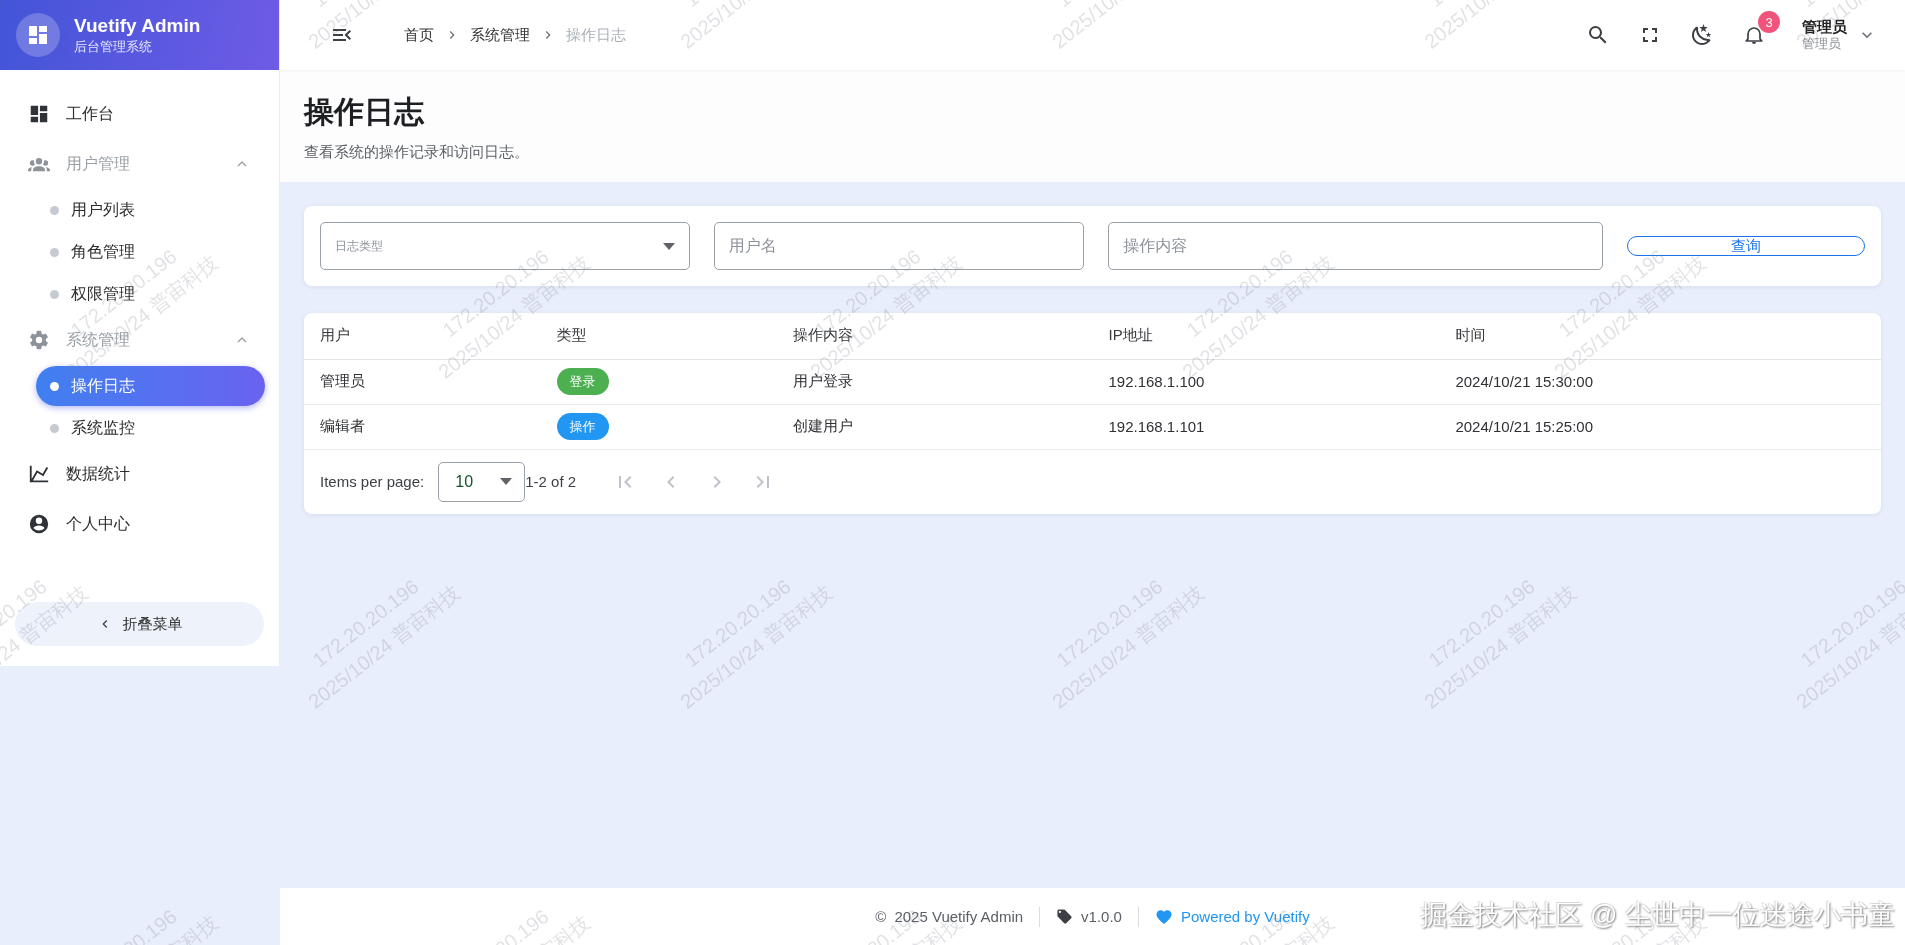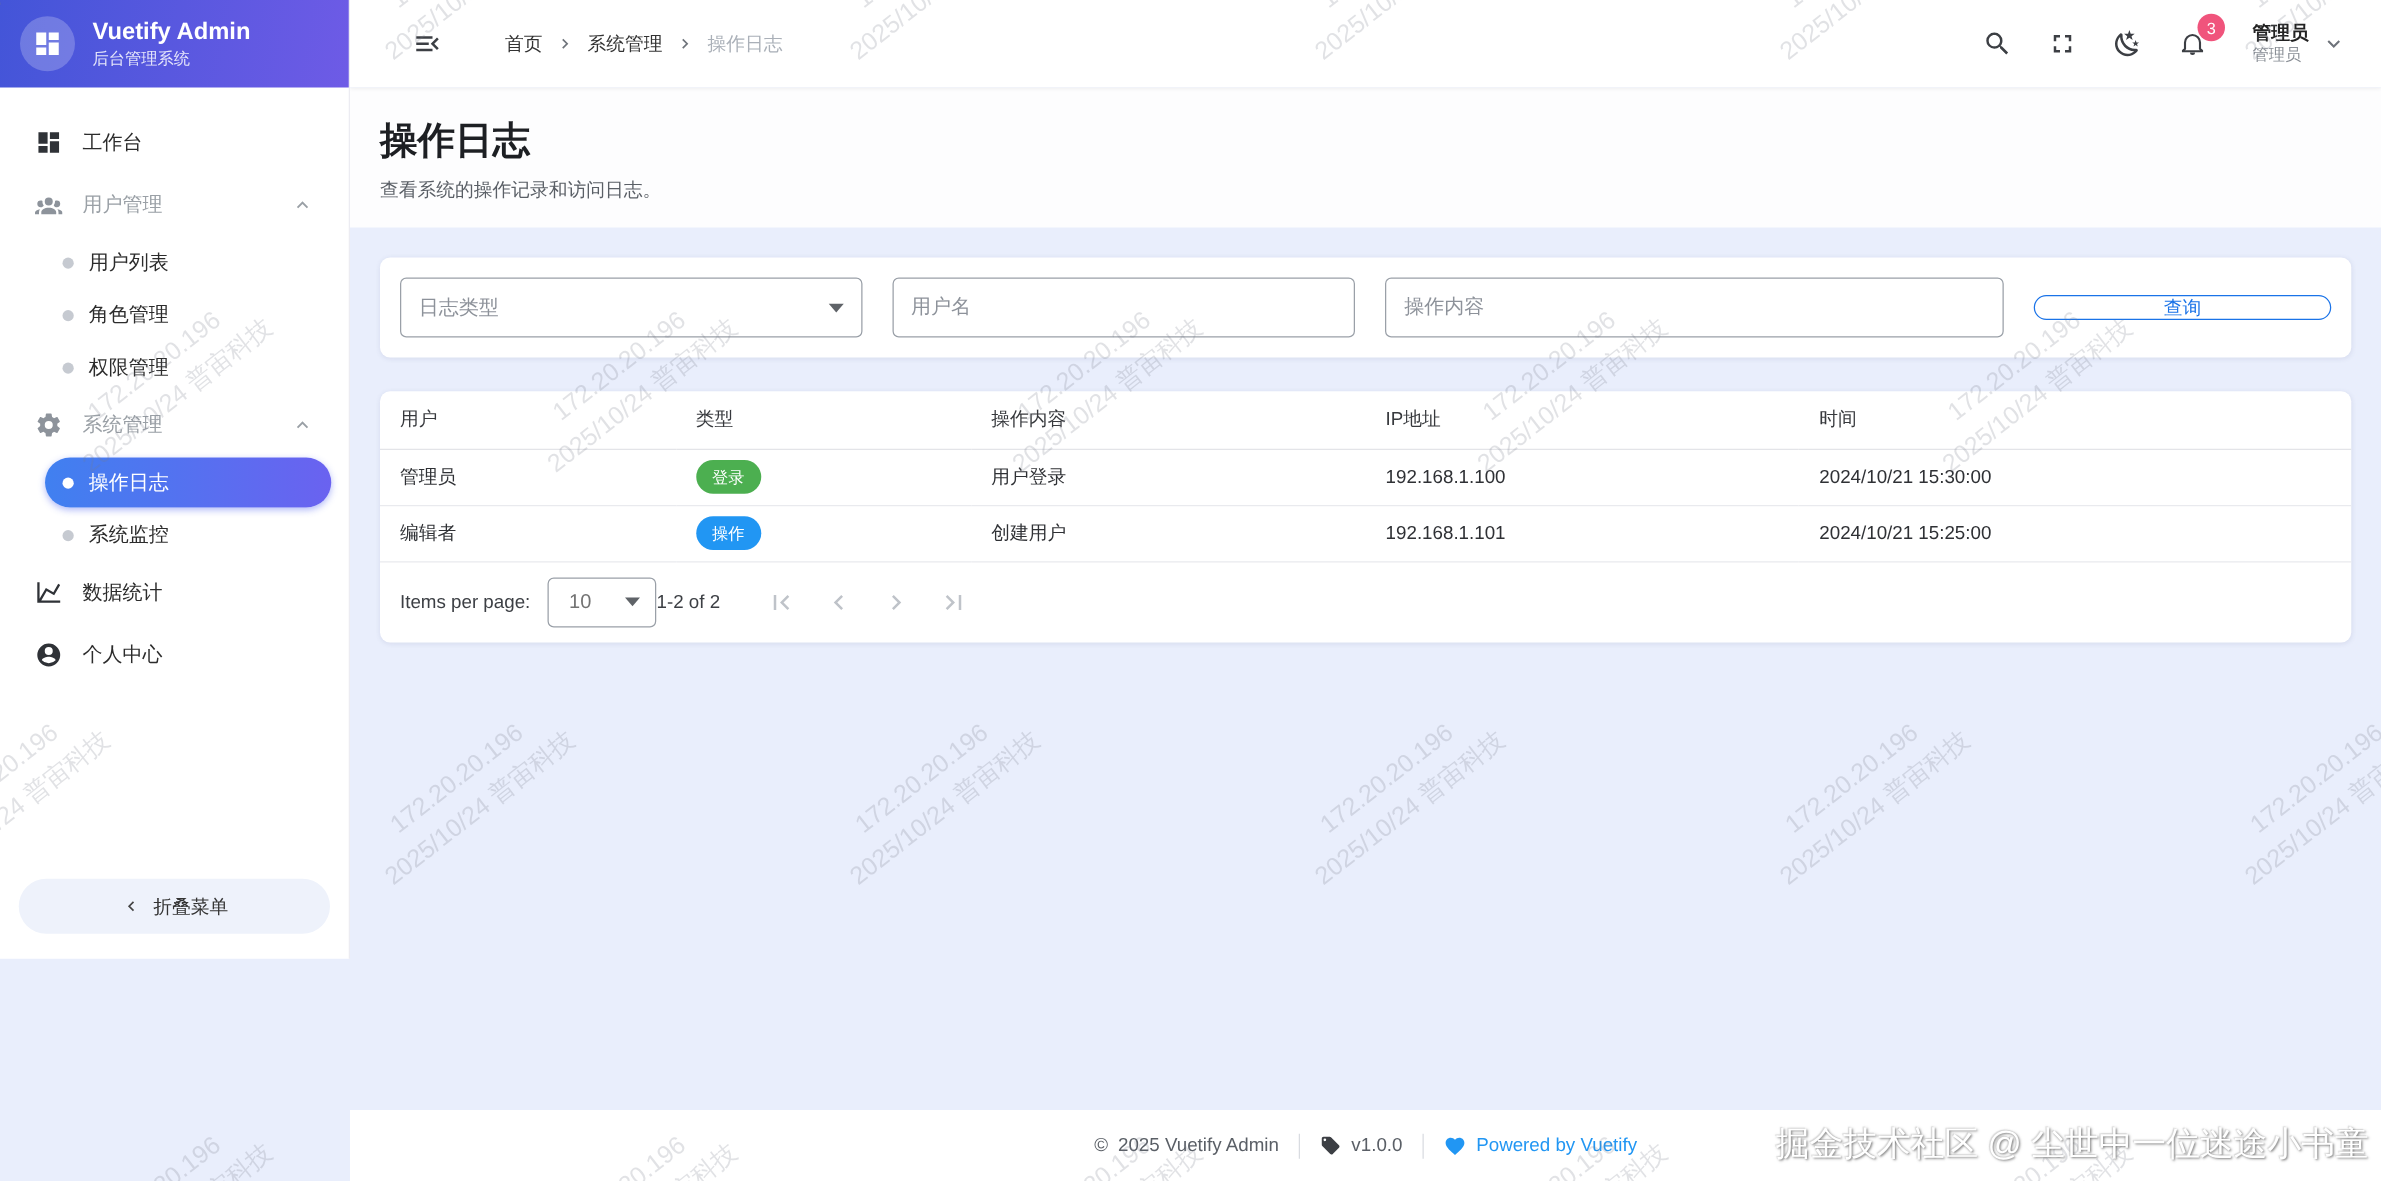--- a/index.html
+++ b/index.html
@@ -4,21 +4,21 @@
 <style>
   * { margin:0; padding:0; box-sizing:border-box; }
   html,body { width:1905px; height:945px; overflow:hidden; }
   body {
     font-family:"Liberation Sans","DejaVu Sans",sans-serif;
     display:flex; background:#e9eefc; color:#2c2c2c; position:relative;
   }
   svg { display:block; }
 
   
-  .sidebar { width:280px; height:767px; background:#ffffff; display:flex; flex-direction:column; flex-shrink:0; border-right:1px solid #ececf2; z-index:5; }
+  .sidebar { width:280px; height:666px; background:#ffffff; display:flex; flex-direction:column; flex-shrink:0; border-right:1px solid #ececf2; z-index:5; }
   .sidebar-header { height:70px; background:linear-gradient(100deg,#4355d8 0%,#6e5be6 100%); display:flex; align-items:center; padding:0 16px; gap:14px; flex-shrink:0; }
   .logo-circle { width:44px; height:44px; border-radius:50%; background:rgba(255,255,255,0.22); display:flex; align-items:center; justify-content:center; }
   .brand-title { color:#fff; font-size:19px; font-weight:bold; line-height:1.25; }
   .brand-sub { color:rgba(255,255,255,0.85); font-size:13px; }
   .nav { padding:18px 0 0 0; flex:1; overflow:hidden; }
   .nav-item { height:48px; margin:2px 14px; display:flex; align-items:center; gap:16px; padding:0 14px; border-radius:8px; font-size:16px; cursor:pointer; }
   .nav-item .nico { color:#2f3237; }
   .nav-group-header { color:#9aa0a6; }
   .nav-group-header .nico { color:#8d939b; }
   .nav-group-header .spacer { flex:1; }
@@ -51,33 +51,33 @@
   .page-head { background:#fdfdfe; padding:22px 24px 20px 24px; }
   .page-title { font-size:30px; font-weight:bold; color:#1d1f23; }
   .page-sub { font-size:15px; color:#5a5f66; margin-top:10px; }
 
   .card { background:#ffffff; border-radius:8px; box-shadow:0 1px 4px rgba(60,70,120,0.10); margin:0 24px; }
   .filter-card { margin-top:24px; padding:16px; display:flex; align-items:center; gap:24px; }
   .field { height:48px; border:1px solid #9aa0a8; border-radius:5px; display:flex; align-items:center; padding:0 14px; background:#fff; }
   .field input { border:none; outline:none; font-size:16px; width:100%; font-family:inherit; color:#333; }
   .field input::placeholder { color:#8d929a; opacity:1; }
   .field.select { justify-content:space-between; cursor:pointer; }
-  .field .ph { color:#8d929a; font-size:16px; }
+  .field .ph { color:#8d929a; font-size:12px; }
   .caret { width:0; height:0; border-left:6px solid transparent; border-right:6px solid transparent; border-top:7px solid #5f6368; }
   .f1 { flex:367 0 0; } .f2 { flex:368 0 0; } .f3 { flex:502 0 0; }
   .query-btn { width:238px; height:20px; border:1px solid #1a73e8; color:#1a73e8; background:#fff; border-radius:10px; font-size:15px; cursor:pointer; flex-shrink:0; font-family:inherit; }
 
   .table-card { margin-top:27px; padding:0; }
   table.log-table { width:100%; border-collapse:collapse; font-size:15px; }
   .log-table th { text-align:left; font-weight:500; color:#37393d; height:46px; padding:0 16px; border-bottom:1px solid #e3e4e8; }
   .log-table td { height:45px; padding:0 16px; color:#2f3135; border-bottom:1px solid #e9eaee; }
   .chip { display:inline-flex; align-items:center; justify-content:center; height:27px; padding:0 13px; border-radius:14px; color:#fff; font-size:13px; }
   .table-footer { height:64px; display:flex; align-items:center; padding:0 16px; gap:0; }
   .ipp-label { font-size:15px; color:#3c3f44; }
-  .ipp-select { width:87px; height:40px; border:1px solid #9aa0a8; border-radius:5px; display:flex; align-items:center; justify-content:space-between; padding:0 12px 0 16px; margin-left:14px; cursor:pointer; font-size:16px; color:#737373; }
+  .ipp-select { width:87px; height:40px; border:1px solid #9aa0a8; border-radius:5px; display:flex; align-items:center; justify-content:space-between; padding:0 12px 0 16px; margin-left:14px; cursor:pointer; font-size:16px; color:#14532d; }
   .range-label { font-size:15px; color:#3c3f44; }
   .pager { display:flex; align-items:center; margin-left:26px; }
   .pg-btn { width:46px; height:46px; display:flex; align-items:center; justify-content:center; color:#bfc3c9; background:none; border:none; }
 
   
   .footer { height:57px; background:#ffffff; display:flex; align-items:center; justify-content:center; gap:16px; font-size:15px; color:#5a5f66; flex-shrink:0; z-index:4; }
   .footer .sep { width:1px; height:20px; background:#d9dce1; }
   .f-item { display:flex; align-items:center; gap:8px; }
   .powered { color:#2196f3; }
 

